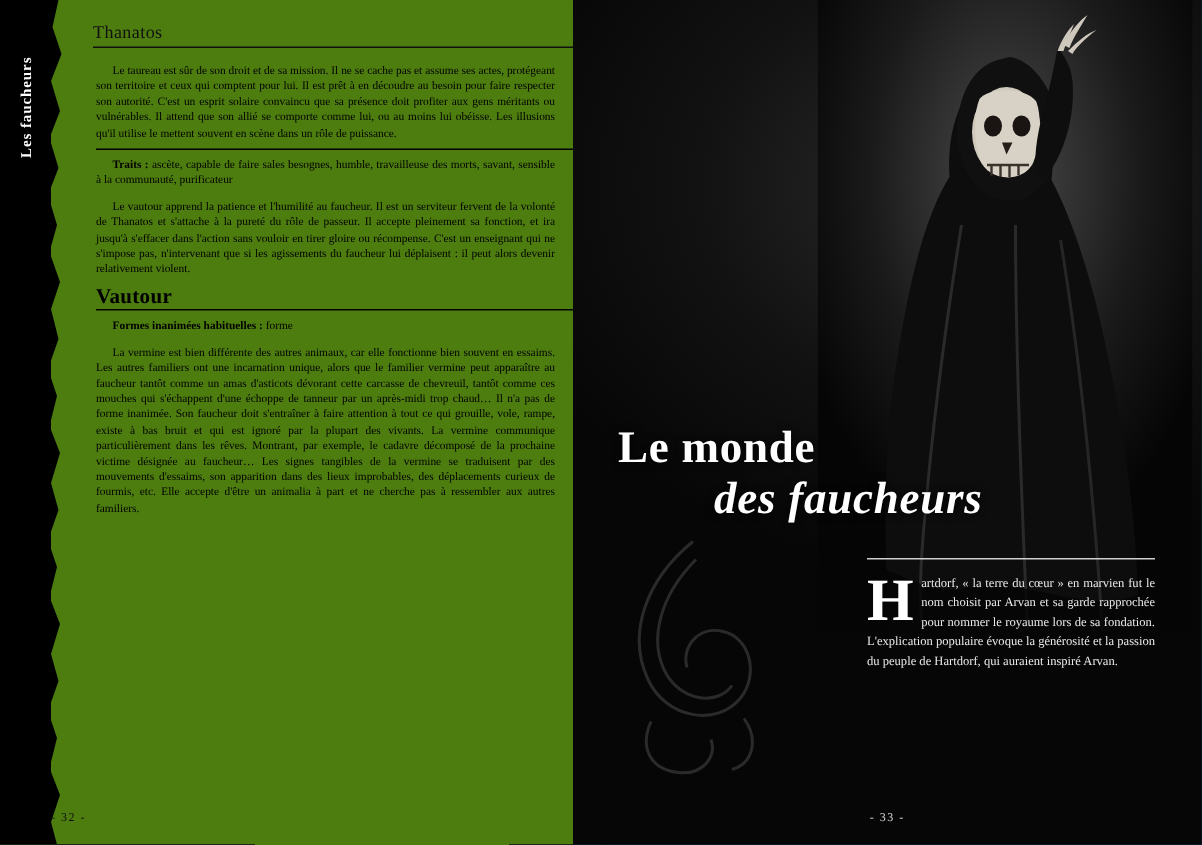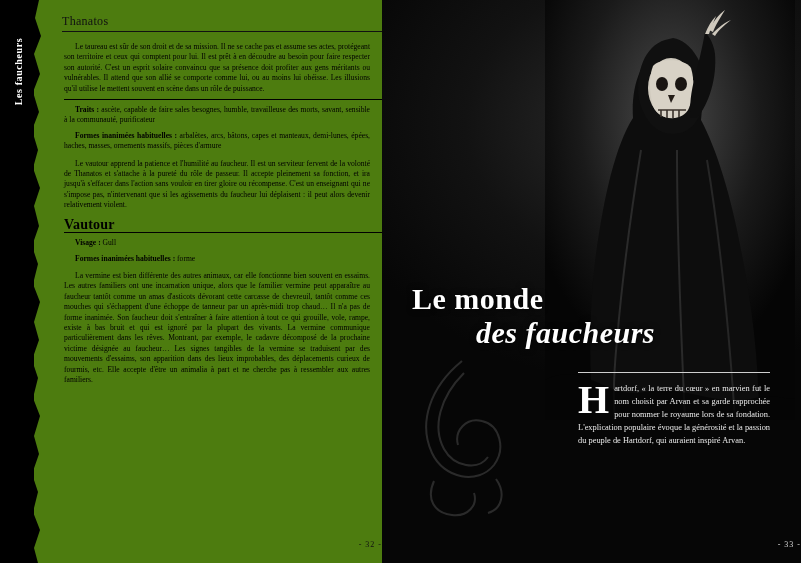--- a/index.html
+++ b/index.html
@@ -96,21 +96,21 @@
     height: 1px;
     background: #000;
     margin: 0 0 5px 0;
   }
   .kv { margin: 0 0 3px 0; text-indent: 0; }
   .kv b { font-weight: bold; }
   .folio {
     position: absolute;
     bottom: 14px;
     left: 0; right: 0;
-    text-align: right;
+    text-align: left;
     font-size: 8px;
     color: #111;
     letter-spacing: 1px;
   }
   .folio-left { left: 34px; right: 0; }
 
   
   .page-right {
     position: relative;
     width: 401px;
@@ -176,21 +176,21 @@
     font-size: 40px;
     line-height: 32px;
     font-weight: bold;
     padding: 2px 5px 0 0;
     color: #ffffff;
   }
   .folio-right {
     position: absolute;
     bottom: 14px;
     left: 0; right: 0;
-    text-align: right;
+    text-align: center;
     font-size: 8px;
     color: #d8d8d8;
     letter-spacing: 1px;
   }
   .gutter {
     position: absolute;
     left: 399px; top: 0;
     width: 3px; height: 563px;
     background: #000;
   }
@@ -212,32 +212,24 @@
     <div class="rule-top"></div>
 
     <div class="col">
       <p>Le taureau est sûr de son droit et de sa mission. Il ne se cache pas et assume ses actes, protégeant son territoire et ceux qui comptent pour lui. Il est prêt à en découdre au besoin pour faire respecter son autorité. C'est un esprit solaire convaincu que sa présence doit profiter aux gens méritants ou vulnérables. Il attend que son allié se comporte comme lui, ou au moins lui obéisse. Les illusions qu'il utilise le mettent souvent en scène dans un rôle de puissance.</p>
 
       <div class="sec-rule"></div>
       <p class="kv">
         <b>Traits :</b>
         <span>ascète, capable de faire sales besognes, humble, travailleuse des morts, savant, sensible à la communauté, purificateur</span>
       </p>
-      <p class="kv">
-        <b>Formes inanimées habituelles :</b>
-        <span>arbalètes, arcs, bâtons, capes et manteaux, demi-lunes, épées, haches, masses, ornements massifs, pièces d'armure</span>
-      </p>
       <p style="margin-top:7px">Le vautour apprend la patience et l'humilité au faucheur. Il est un serviteur fervent de la volonté de Thanatos et s'attache à la pureté du rôle de passeur. Il accepte pleinement sa fonction, et ira jusqu'à s'effacer dans l'action sans vouloir en tirer gloire ou récompense. C'est un enseignant qui ne s'impose pas, n'intervenant que si les agissements du faucheur lui déplaisent : il peut alors devenir relativement violent.</p>
 
       <div class="sec-title">Vautour</div>
       <div class="sec-rule"></div>
-      <p class="kv">
-        <b>Visage :</b>
-        <span>Gull</span>
-      </p>
       <p class="kv">
         <b>Formes inanimées habituelles :</b>
         <span>forme</span>
       </p>
       <p style="margin-top:7px">La vermine est bien différente des autres animaux, car elle fonctionne bien souvent en essaims. Les autres familiers ont une incarnation unique, alors que le familier vermine peut apparaître au faucheur tantôt comme un amas d'asticots dévorant cette carcasse de chevreuil, tantôt comme ces mouches qui s'échappent d'une échoppe de tanneur par un après-midi trop chaud… Il n'a pas de forme inanimée. Son faucheur doit s'entraîner à faire attention à tout ce qui grouille, vole, rampe, existe à bas bruit et qui est ignoré par la plupart des vivants. La vermine communique particulièrement dans les rêves. Montrant, par exemple, le cadavre décomposé de la prochaine victime désignée au faucheur… Les signes tangibles de la vermine se traduisent par des mouvements d'essaims, son apparition dans des lieux improbables, des déplacements curieux de fourmis, etc. Elle accepte d'être un animalia à part et ne cherche pas à ressembler aux autres familiers.</p>
     </div>
 
     <div class="folio folio-left">- 32 -</div>
   </div>
 

